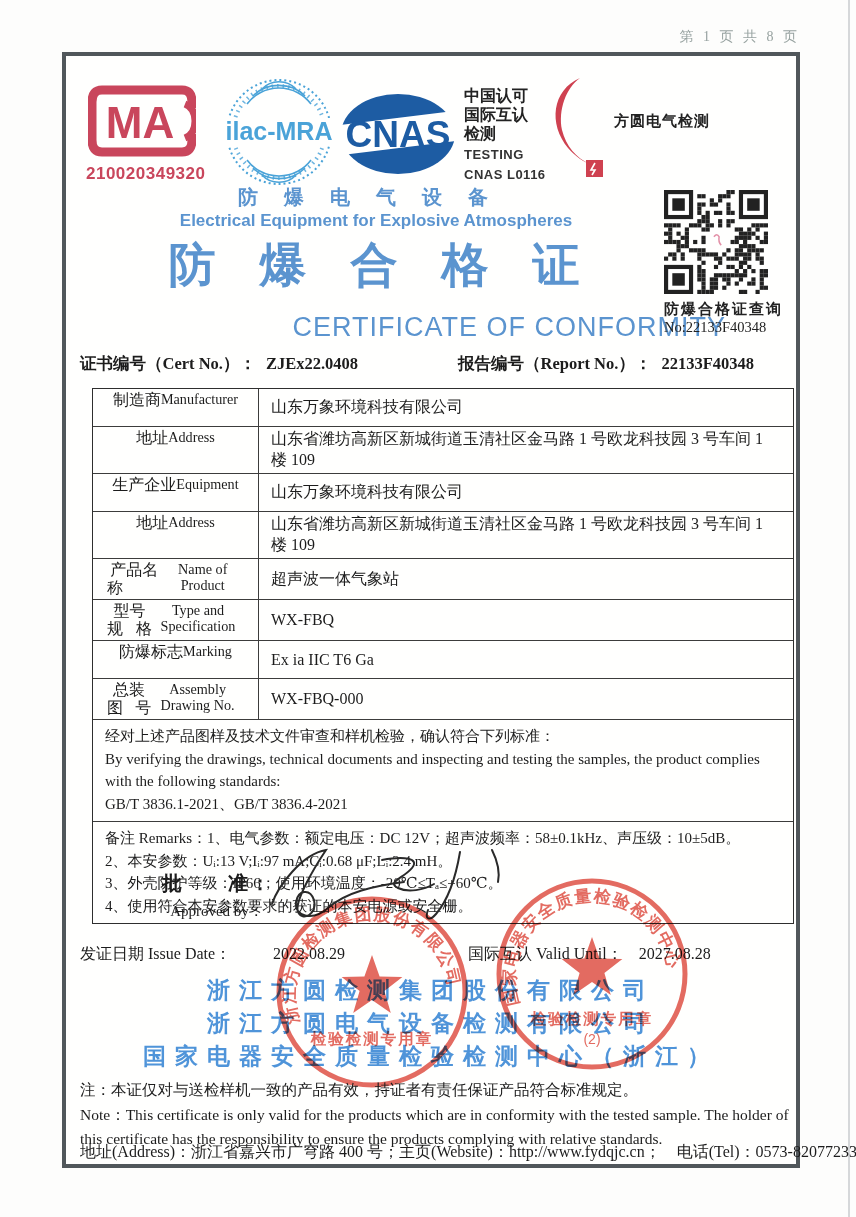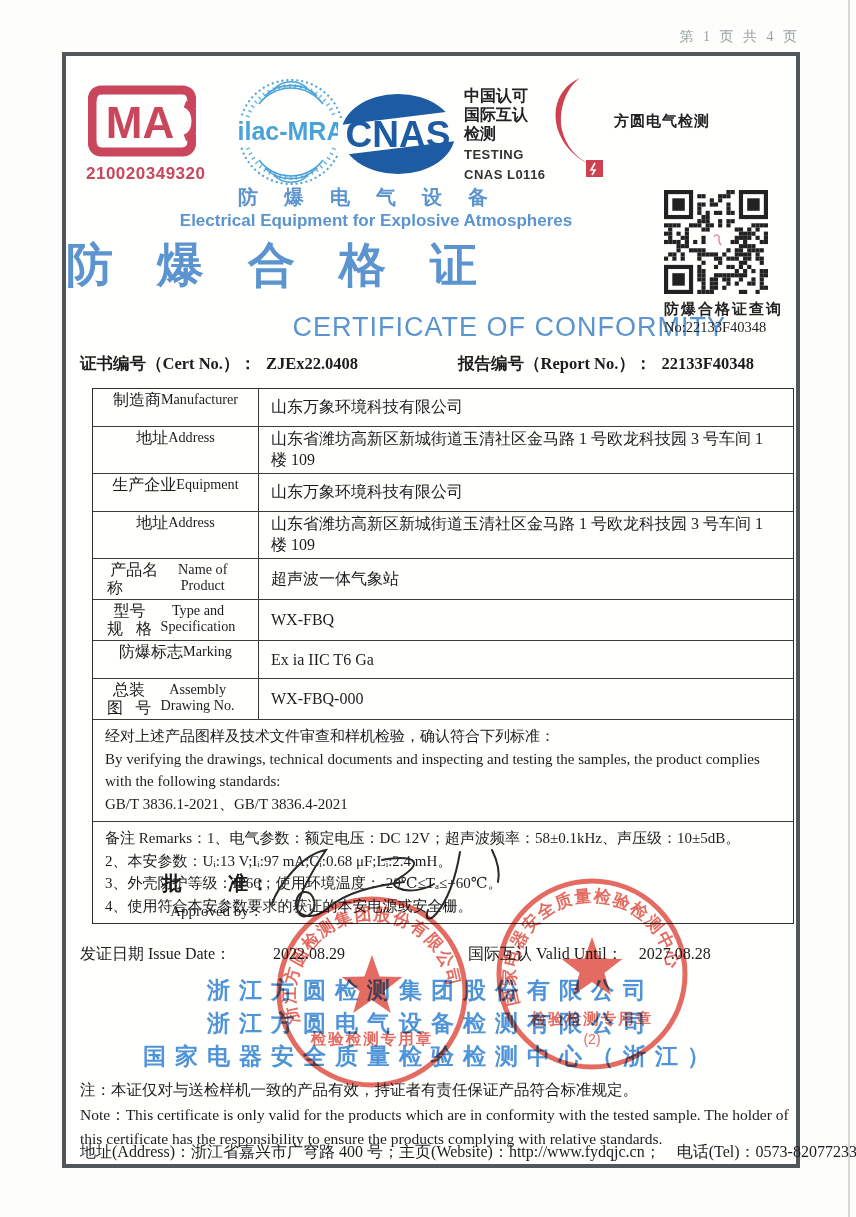--- a/index.html
+++ b/index.html
@@ -9,35 +9,35 @@
   .scan-edge{position:absolute;right:6px;top:0;width:2px;height:100%;background:#d6d8da;}
   .page-indicator{position:absolute;top:28px;left:540px;width:260px;text-align:right;
      color:#97a2a0;font-size:14px;letter-spacing:3px;}
   .frame{position:absolute;left:62px;top:52px;width:738px;height:1116px;
      border:4px solid #51575b;background:#fffffe;box-sizing:border-box;padding-left:34px;}
 
   
   .cma{left:20px;top:28px;width:112px;text-align:center;}
   .cma-num{color:#c9465c;font-weight:bold;font-size:17px;letter-spacing:.5px;
      font-family:"Liberation Sans","DejaVu Sans",sans-serif;margin-top:2px;}
-  .ilac{left:168px;top:18px;}
+  .ilac{left:156px;top:18px;}
   .cnas-logo{left:272px;top:36px;}
   .cnas-text{left:398px;top:30px;line-height:19px;font-size:16px;font-weight:bold;
      font-family:"Liberation Sans","DejaVu Sans",sans-serif;color:#222;}
   .cnas-text .en{font-size:13px;letter-spacing:.5px;margin-top:4px;line-height:16px;color:#333;}
   .fy-swoosh{left:480px;top:20px;}
   .fy-label{left:548px;top:56px;font-size:15px;font-weight:bold;color:#222;
      font-family:"Liberation Sans","DejaVu Sans",sans-serif;letter-spacing:1px;}
 
   
   .t-cn-small{left:0;top:128px;width:620px;text-align:center;color:#5b94cf;
      font-size:20px;font-weight:600;letter-spacing:26px;}
   .t-en-small{left:0;top:155px;width:620px;text-align:center;color:#5b94cf;
      font-size:17px;font-weight:bold;font-family:"Liberation Sans","DejaVu Sans",sans-serif;}
-  .t-cn-big{left:0;top:178px;width:660px;color:#5b94cf;
+  .t-cn-big{left:0;top:178px;width:660px;text-align:center;color:#5b94cf;
      font-size:47px;font-weight:bold;letter-spacing:44px;}
   .t-en-big{left:0;top:256px;width:660px;text-align:right;color:#5b94cf;
      font-size:27px;font-family:"Liberation Sans","DejaVu Sans",sans-serif;letter-spacing:1px;}
   .qr-block{left:598px;top:134px;width:130px;text-align:left;}
   .qr-caption{font-size:15px;font-weight:bold;letter-spacing:2px;
      font-family:"Liberation Sans","DejaVu Sans",sans-serif;margin-top:2px;color:#222;}
   .qr-no{font-size:14.5px;color:#222;}
 
   
   .cert-line{left:14px;top:297px;width:712px;font-size:16.5px;font-weight:600;}
@@ -83,21 +83,21 @@
   
   .note{left:14px;top:1022px;width:712px;font-size:15.5px;line-height:1.5;}
   .note p{margin:0 0 2px 0;}
   .addr{left:14px;top:1086px;width:712px;font-size:16px;white-space:nowrap;text-align:center;}
 </style>
 </head>
 <body>
 
 <div class="page">
   <div class="scan-edge"></div>
-  <div class="page-indicator">第 1 页 共 4 页</div>
+  <div class="page-indicator">第 1 页 共 8 页</div>
 
   <div class="frame">
 
     <div class="abs cma">
       <svg width="108" height="74" viewBox="0 0 108 74">
         <path d="M14 6 H94 Q104 6 104 18 V56 Q104 68 94 68 H14 Q4 68 4 56 V18 Q4 6 14 6 Z" fill="none" stroke="#c9465c" stroke-width="9"></path>
         <rect x="96" y="24" width="12" height="26" fill="#fffffe"></rect>
         <path d="M97 20 Q107 24 107 37 Q107 50 97 54" fill="none" stroke="#c9465c" stroke-width="7"></path>
         <text x="52" y="54" text-anchor="middle" font-family="Liberation Sans, DejaVu Sans, sans-serif" font-size="44" font-weight="bold" fill="#c9465c">MA</text>
       </svg>

